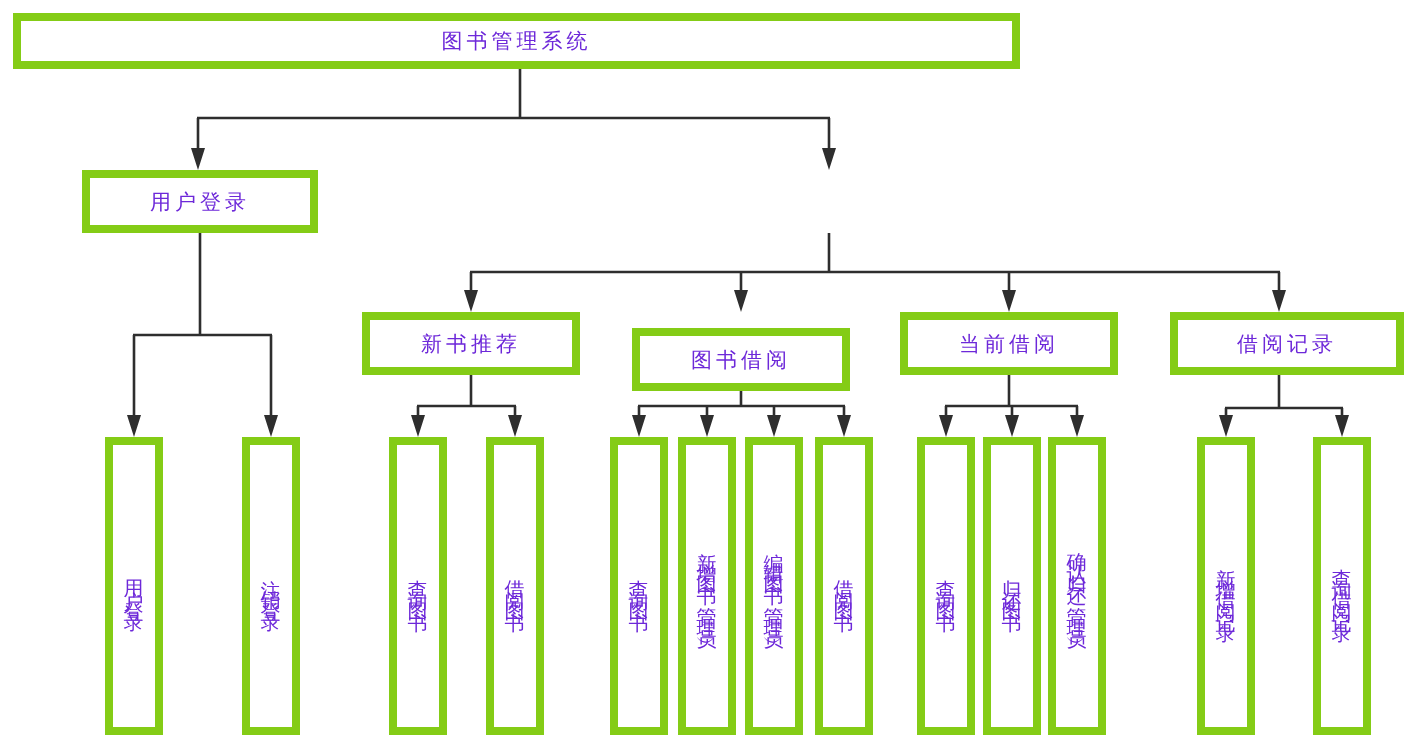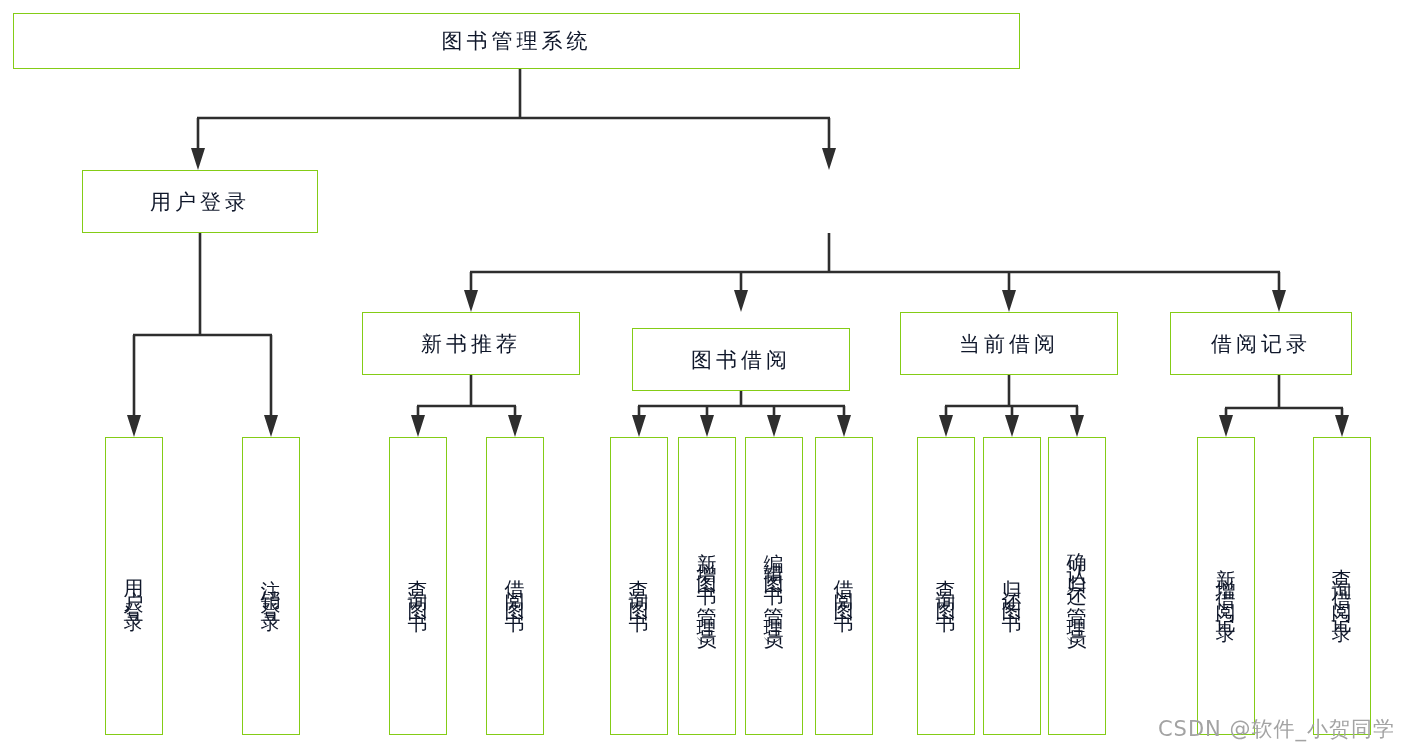--- a/index.html
+++ b/index.html
@@ -7,42 +7,42 @@
     position:relative;
     width:1405px;height:747px;
     background:#ffffff;
     overflow:hidden;
     font-family:"DejaVu Sans","Liberation Sans",sans-serif;
   }
   #wires{position:absolute;left:0;top:0;width:1405px;height:747px;}
   .box{
     position:absolute;
     box-sizing:border-box;
-    border:1px solid #84cc16;
+    border:8px solid #84cc16;
     background:#ffffff;
     display:flex;
     align-items:center;
     justify-content:center;
-    color:#0f172a;
+    color:#6d28d9;
   }
   .h-box{font-size:21px;letter-spacing:4px;white-space:nowrap;}
   .v-box{
     writing-mode:vertical-rl;
     text-orientation:mixed;
     font-size:20px;
     letter-spacing:11px;
     line-height:1;
   }
   .root{left:13px;top:13px;width:1007px;height:56px;}
   .n-user-login{left:82px;top:170px;width:236px;height:63px;}
   .n-book-mgmt{left:711px;top:170px;width:236px;height:63px;}
   .n-l3-0{left:362px;top:312px;width:218px;height:63px;}
   .n-l3-1{left:632px;top:312px;width:218px;height:63px;margin-top:16px;}
   .n-l3-2{left:900px;top:312px;width:218px;height:63px;}
-  .n-l3-3{left:1170px;top:312px;width:182px;height:63px;}
+  .n-l3-3{left:1170px;top:312px;width:234px;height:63px;}
   .leaf{top:437px;width:58px;height:298px;}
   .lf-0{left:105px;}  .lf-1{left:242px;}
   .lf-2{left:389px;}  .lf-3{left:486px;}
   .lf-4{left:610px;}  .lf-5{left:678px;}
   .lf-6{left:745px;}  .lf-7{left:815px;}
   .lf-8{left:917px;}  .lf-9{left:983px;}
   .lf-10{left:1048px;}
   .lf-11{left:1197px;} .lf-12{left:1313px;}
   .watermark{
     position:absolute;
@@ -98,15 +98,14 @@
   <div class="box v-box leaf lf-6">编辑图书（管理员）</div>
   <div class="box v-box leaf lf-7">借阅图书</div>
 
   <div class="box v-box leaf lf-8">查询图书</div>
   <div class="box v-box leaf lf-9">归还图书</div>
   <div class="box v-box leaf lf-10">确认归还（管理员）</div>
 
   <div class="box v-box leaf lf-11">新增借阅记录</div>
   <div class="box v-box leaf lf-12">查询借阅记录</div>
 
-  <div class="watermark">CSDN @软件_小贺同学</div>
 
 </div>
 
 </body></html>

